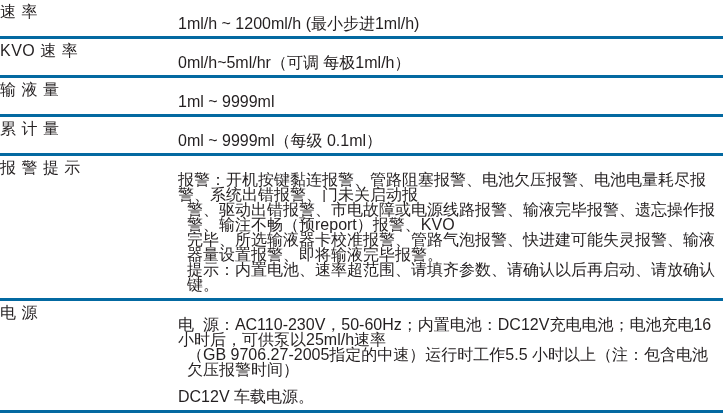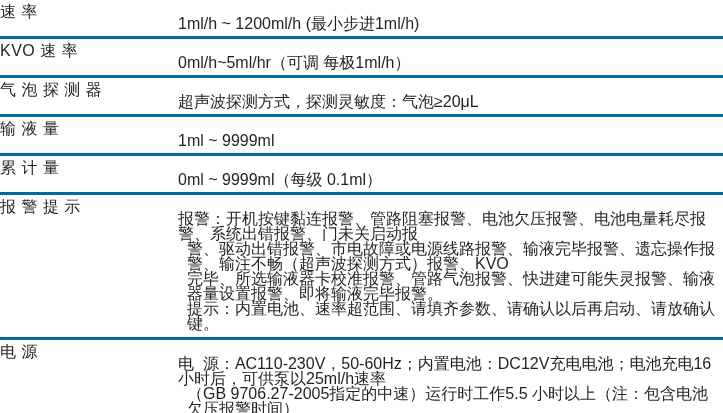--- a/index.html
+++ b/index.html
@@ -62,42 +62,36 @@
           <span class="val-line">1ml/h ~ 1200ml/h (最小步进1ml/h)</span>
         </td>
       </tr>
       <tr>
         <td class="label"><span class="lbl-spread">KVO 速 率</span></td>
         <td class="value">
           <span class="val-line">0ml/h~5ml/hr（可调 每极1ml/h）</span>
         </td>
       </tr>
       <tr>
-        <td class="label"><span class="lbl-spread">气 泡 探 测 器</span></td>
-        <td class="value">
-          <span class="val-line">超声波探测方式，探测灵敏度：气泡≥20μL</span>
-        </td>
-      </tr>
-      <tr>
         <td class="label"><span class="lbl-spread">输 液 量</span></td>
         <td class="value">
           <span class="val-line">1ml ~ 9999ml</span>
         </td>
       </tr>
       <tr>
         <td class="label"><span class="lbl-spread">累 计 量</span></td>
         <td class="value">
           <span class="val-line">0ml ~ 9999ml（每级 0.1ml）</span>
         </td>
       </tr>
       <tr class=" tall">
         <td class="label"><span class="lbl-spread">报 警 提 示</span></td>
         <td class="value">
           <span class="val-line">报警：开机按键黏连报警、管路阻塞报警、电池欠压报警、电池电量耗尽报警、系统出错报警、门未关启动报</span>
-          <span class="indent2">警、驱动出错报警、市电故障或电源线路报警、输液完毕报警、遗忘操作报警、输注不畅（超声波探测方式）报警、KVO</span>
+          <span class="indent2">警、驱动出错报警、市电故障或电源线路报警、输液完毕报警、遗忘操作报警、输注不畅（预report）报警、KVO</span>
           <span class="indent2">完毕、所选输液器卡校准报警、管路气泡报警、快进建可能失灵报警、输液器量设置报警、即将输液完毕报警。</span>
           <span class="indent2">提示：内置电池、速率超范围、请填齐参数、请确认以后再启动、请放确认键。</span>
         </td>
       </tr>
       <tr class=" tall">
         <td class="label"><span class="lbl-spread">电      源</span></td>
         <td class="value">
           <span class="val-line">电  源：AC110-230V，50-60Hz；内置电池：DC12V充电电池；电池充电16小时后，可供泵以25ml/h速率</span>
           <span class="indent2">（GB 9706.27-2005指定的中速）运行时工作5.5 小时以上（注：包含电池欠压报警时间）</span>
           <span class="val-line">DC12V 车载电源。</span>

